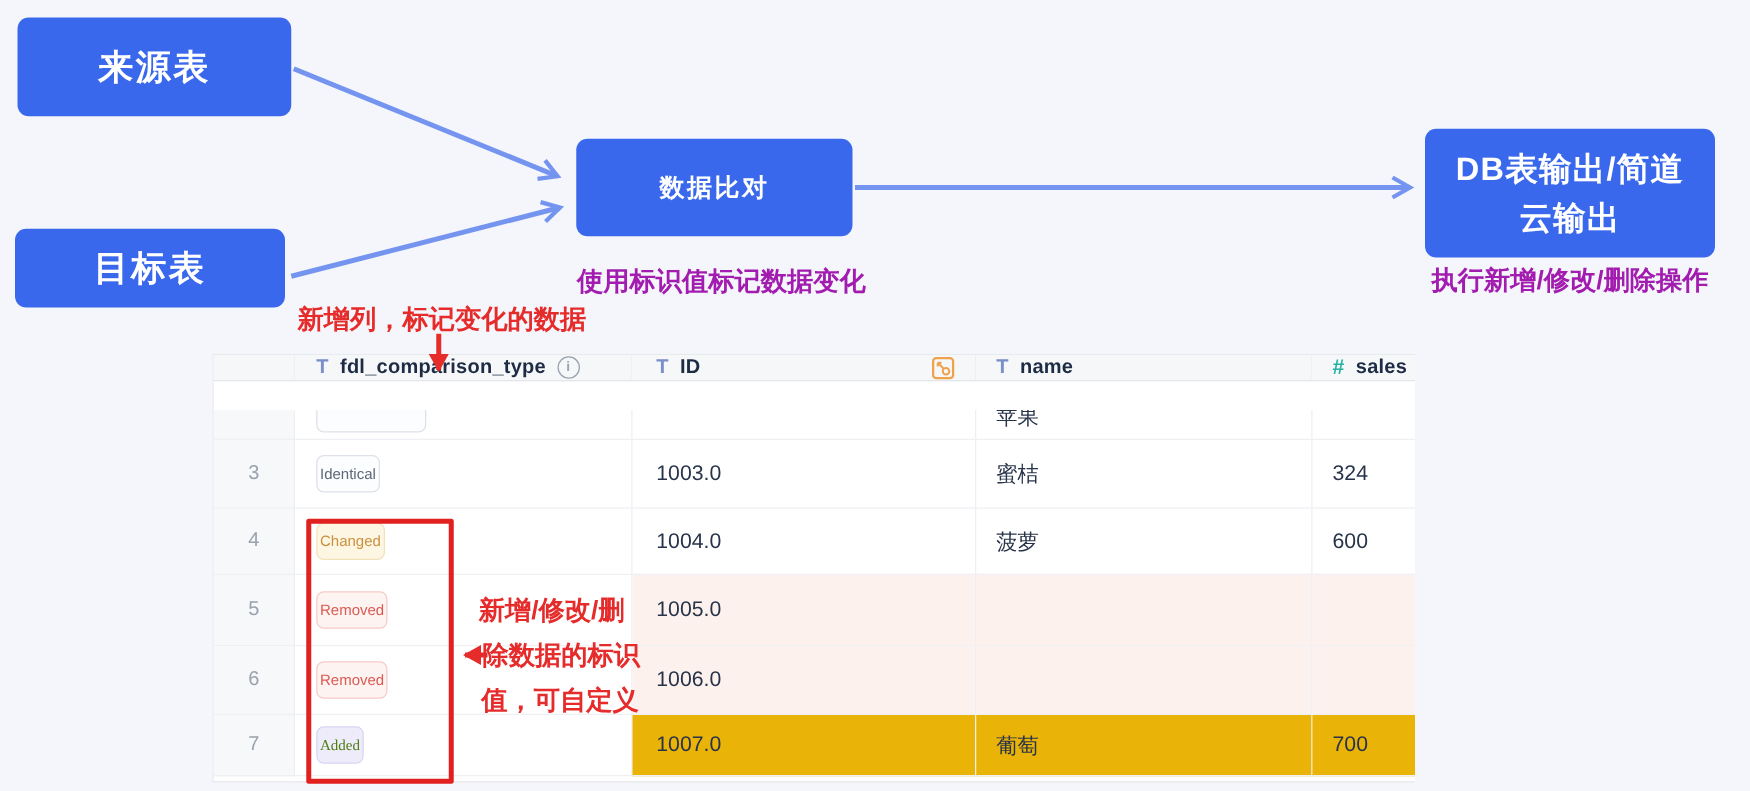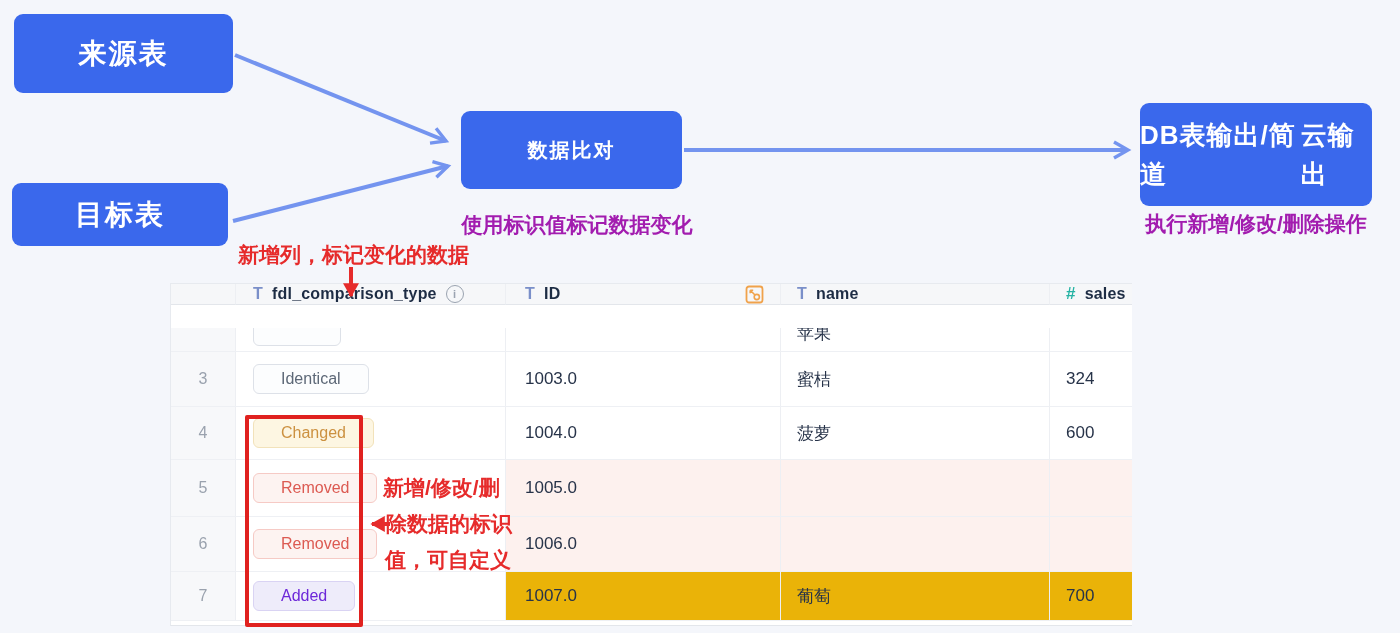--- a/index.html
+++ b/index.html
@@ -8,21 +8,21 @@
   .overlay{position:absolute;left:0;top:0;pointer-events:none;z-index:4;}
 
   
   .node{position:absolute;background:#3A68EC;color:#fff;border-radius:9px;
         display:flex;align-items:center;justify-content:center;font-weight:700;
         letter-spacing:2px;z-index:2;}
   .node-source{left:14px;top:14px;width:219px;height:79px;font-size:28px;}
   .node-target{left:12px;top:183px;width:216px;height:63px;font-size:28px;}
   .node-compare{left:461px;top:111px;width:221px;height:78px;font-size:20px;}
   .node-output{left:1140px;top:103px;width:232px;height:103px;font-size:26px;
-               flex-direction:row;line-height:39px;letter-spacing:1px;}
+               flex-direction:column;line-height:39px;letter-spacing:1px;}
   .caption{position:absolute;text-align:center;color:#a21caf;font-weight:600;font-size:21px;z-index:2;}
   .caption-compare{left:427px;top:211px;width:300px;}
   .caption-output{left:1108px;top:210px;width:296px;}
 
   
   .red-note{position:absolute;color:#E62B2B;font-weight:700;font-size:21px;z-index:6;white-space:nowrap;}
   .top-note{left:238px;top:241px;}
   .side-line1{left:383px;top:474px;}
   .side-line2{left:386px;top:510px;}
   .side-line3{left:385px;top:546px;}
@@ -48,26 +48,26 @@
   .tint-removed{background:#fdf1ee;}
   .tint-added{background:#eab308;}
 
   .icon-filter{color:#7A8FC9;font-weight:700;font-size:16px;font-family:"Liberation Sans",sans-serif;}
   .icon-hash{color:#26B3A4;font-weight:700;font-size:17px;}
   .icon-info{display:inline-flex;align-items:center;justify-content:center;width:18px;height:18px;
              border:1.5px solid #9aa3b0;border-radius:50%;color:#9aa3b0;font-size:11px;font-weight:700;
              box-sizing:border-box;}
   .icon-key{margin-left:auto;margin-right:16px;display:inline-flex;}
 
-  .badge{display:inline-flex;align-items:center;justify-content:center;height:30px;padding:0 27px;
-         border-radius:6px;font-size:16px;border:1px solid;box-sizing:border-box;white-space:nowrap;}
+  .badge{display:inline-flex;align-items:center;justify-content:center;height:30px;padding:0 2px;
+         border-radius:6px;font-size:12px;border:1px solid;box-sizing:border-box;white-space:nowrap;}
   .badge-identical{background:#fcfdfe;border-color:#dde1e8;color:#5d6877;}
   .badge-changed{background:#fdf6e2;border-color:#f2e2ba;color:#cc9140;}
   .badge-removed{background:#fdf3f1;border-color:#f6cac5;color:#dc5a52;}
-  .badge-added{background:#eeecfa;border-color:#d9d3f3;color:#6d28d9;}
+  .badge-added{background:#eeecfa;border-color:#d9d3f3;color:#4d7c0f;font-family:Liberation Serif, serif;}
   .badge-clip{margin-top:-18px;width:88px;}
   .name-clip{margin-top:-13px;display:block;}
 </style>
 </head>
 <body>
 
 <div class="stage">
 
   <svg class="overlay" width="1400" height="633">
     <defs>

